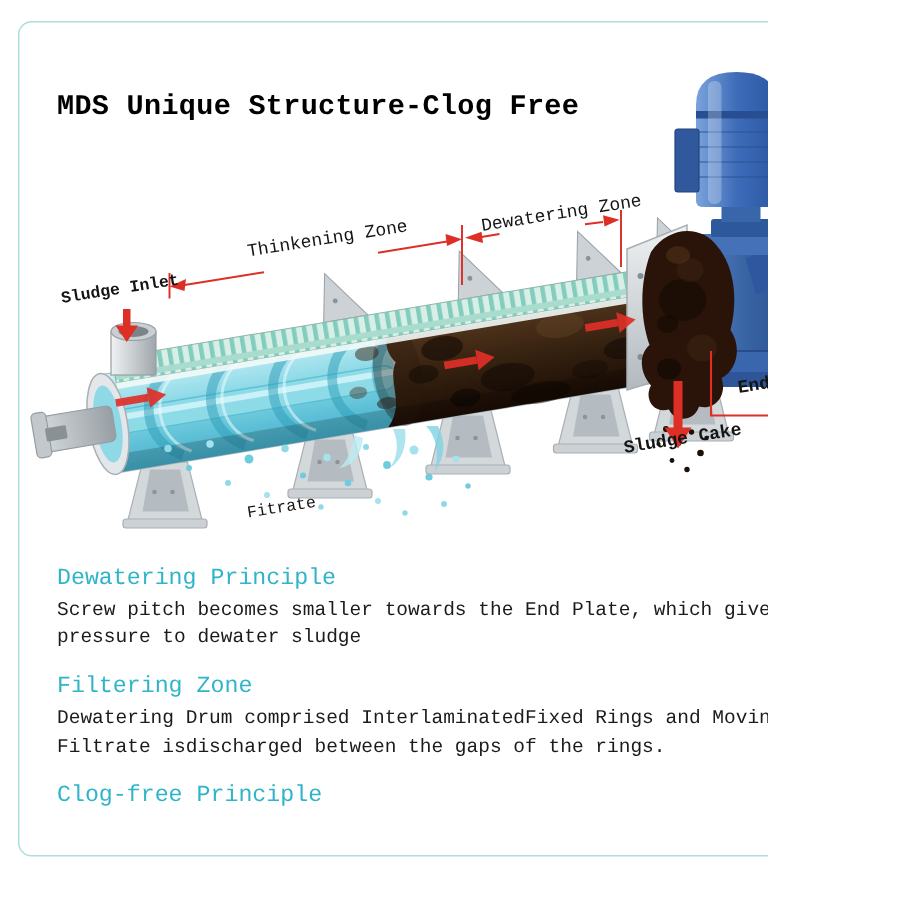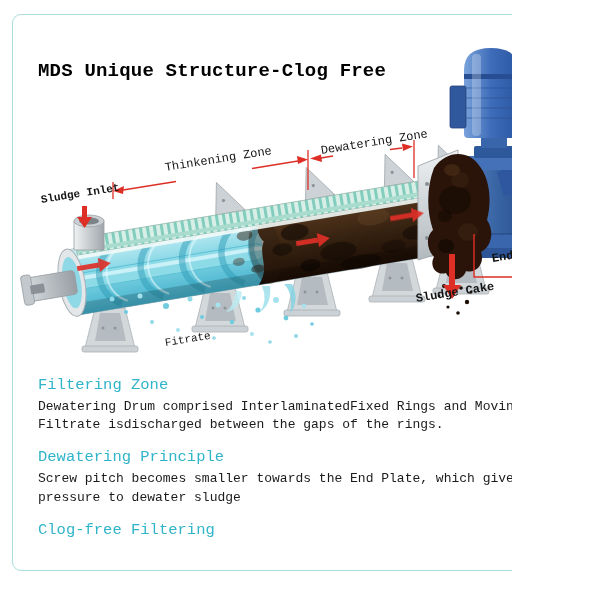--- a/index.html
+++ b/index.html
@@ -304,24 +304,24 @@
     <div class="dlabel bold sm" style="left:41px;top:194px;">Sludge Inlet</div>
     <div class="dlabel" style="left:165px;top:161px;">Thinkening Zone</div>
     <div class="dlabel" style="left:321px;top:144px;">Dewatering Zone</div>
     <div class="dlabel bold" style="left:492px;top:252px;">End Plate</div>
     <div class="dlabel bold" style="left:416px;top:292px;">Sludge Cake</div>
     <div class="dlabel sm" style="left:165px;top:337px;">Fitrate</div>
   </div>
 
   <div class="sections">
     <section>
+      <h2>Dewatering Principle</h2>
+      <p>Screw pitch becomes smaller towards the End Plate, which gives pressure to dewater sludge</p>
+    </section>
+    <section>
       <h2>Filtering Zone</h2>
       <p>Dewatering Drum comprised InterlaminatedFixed Rings and Moving Rings. Filtrate isdischarged between the gaps of the rings.</p>
     </section>
     <section>
-      <h2>Dewatering Principle</h2>
-      <p>Screw pitch becomes smaller towards the End Plate, which gives pressure to dewater sludge</p>
-    </section>
-    <section>
-      <h2>Clog-free Filtering</h2>
+      <h2>Clog-free Principle</h2>
     </section>
   </div>
 </div>
 
 </body></html>

